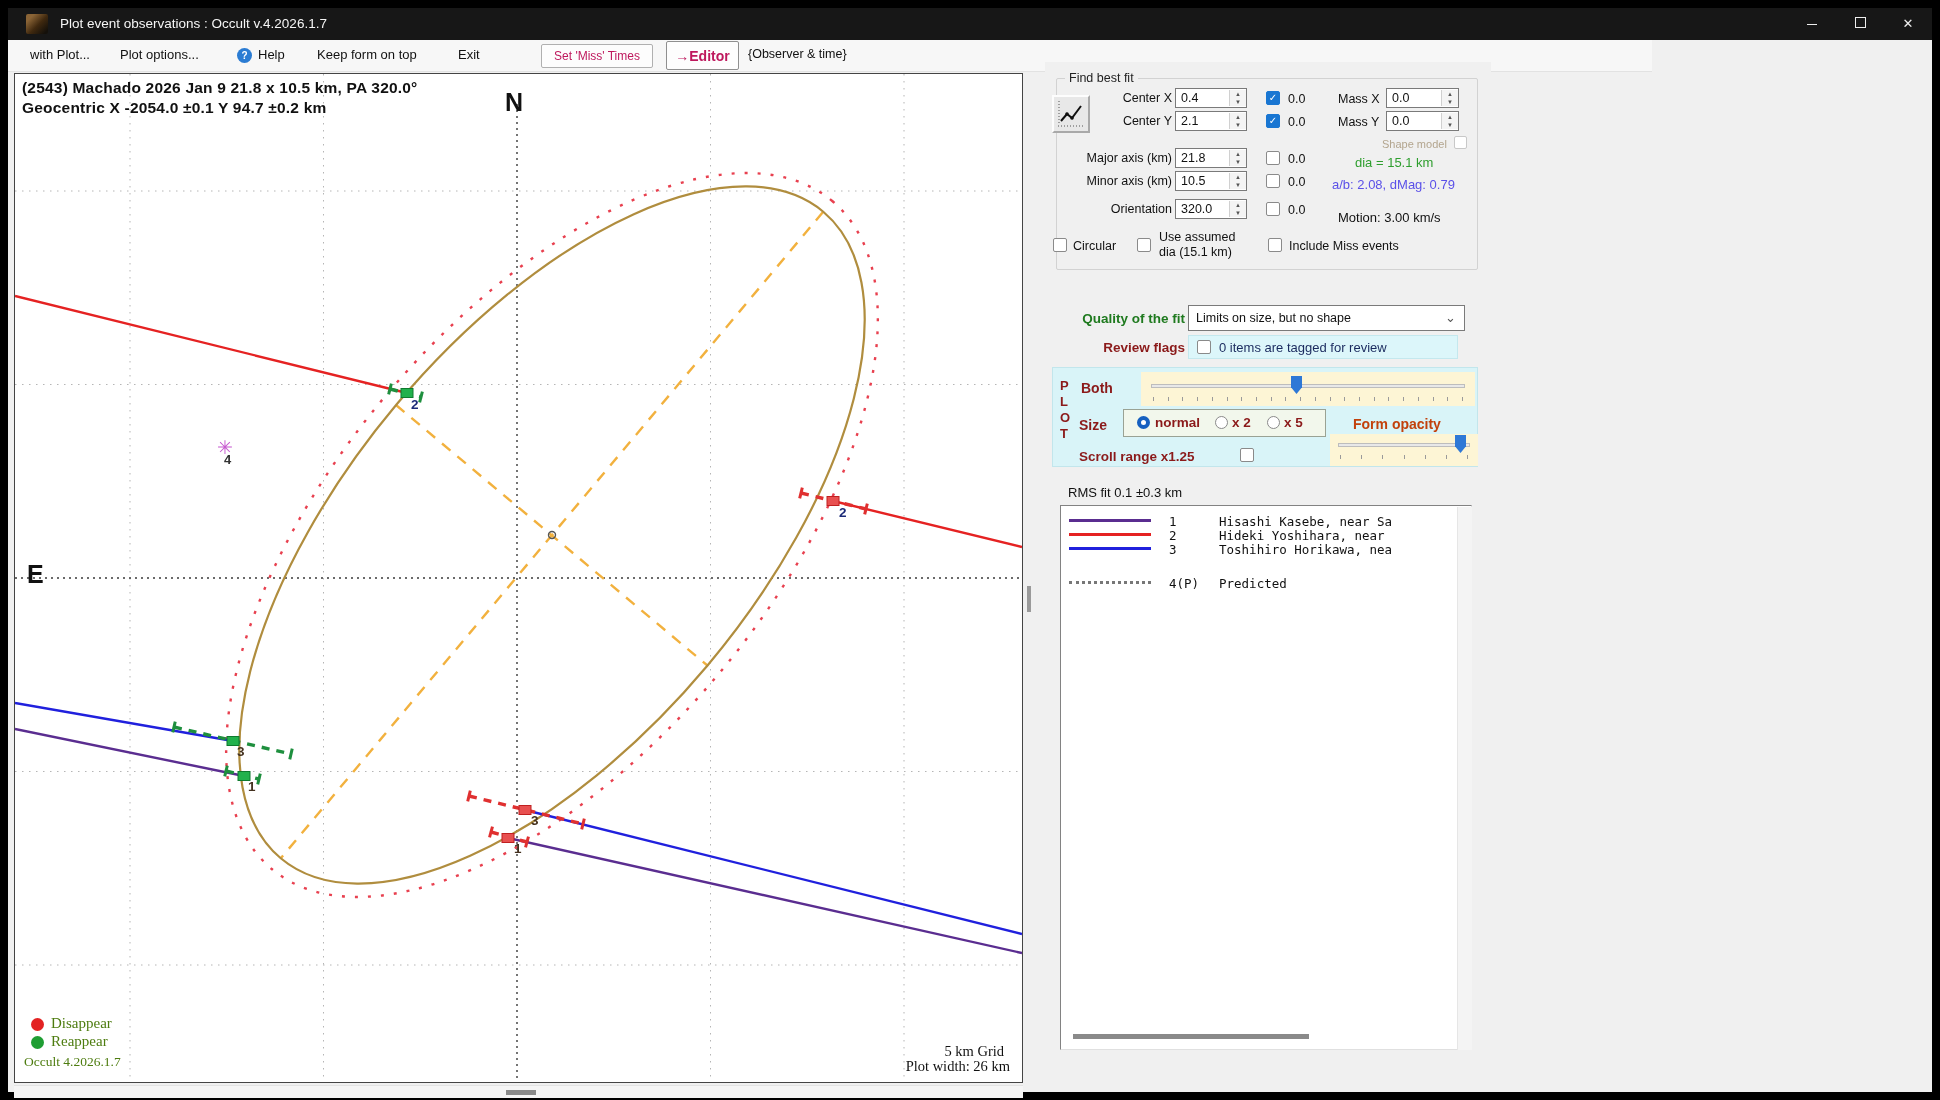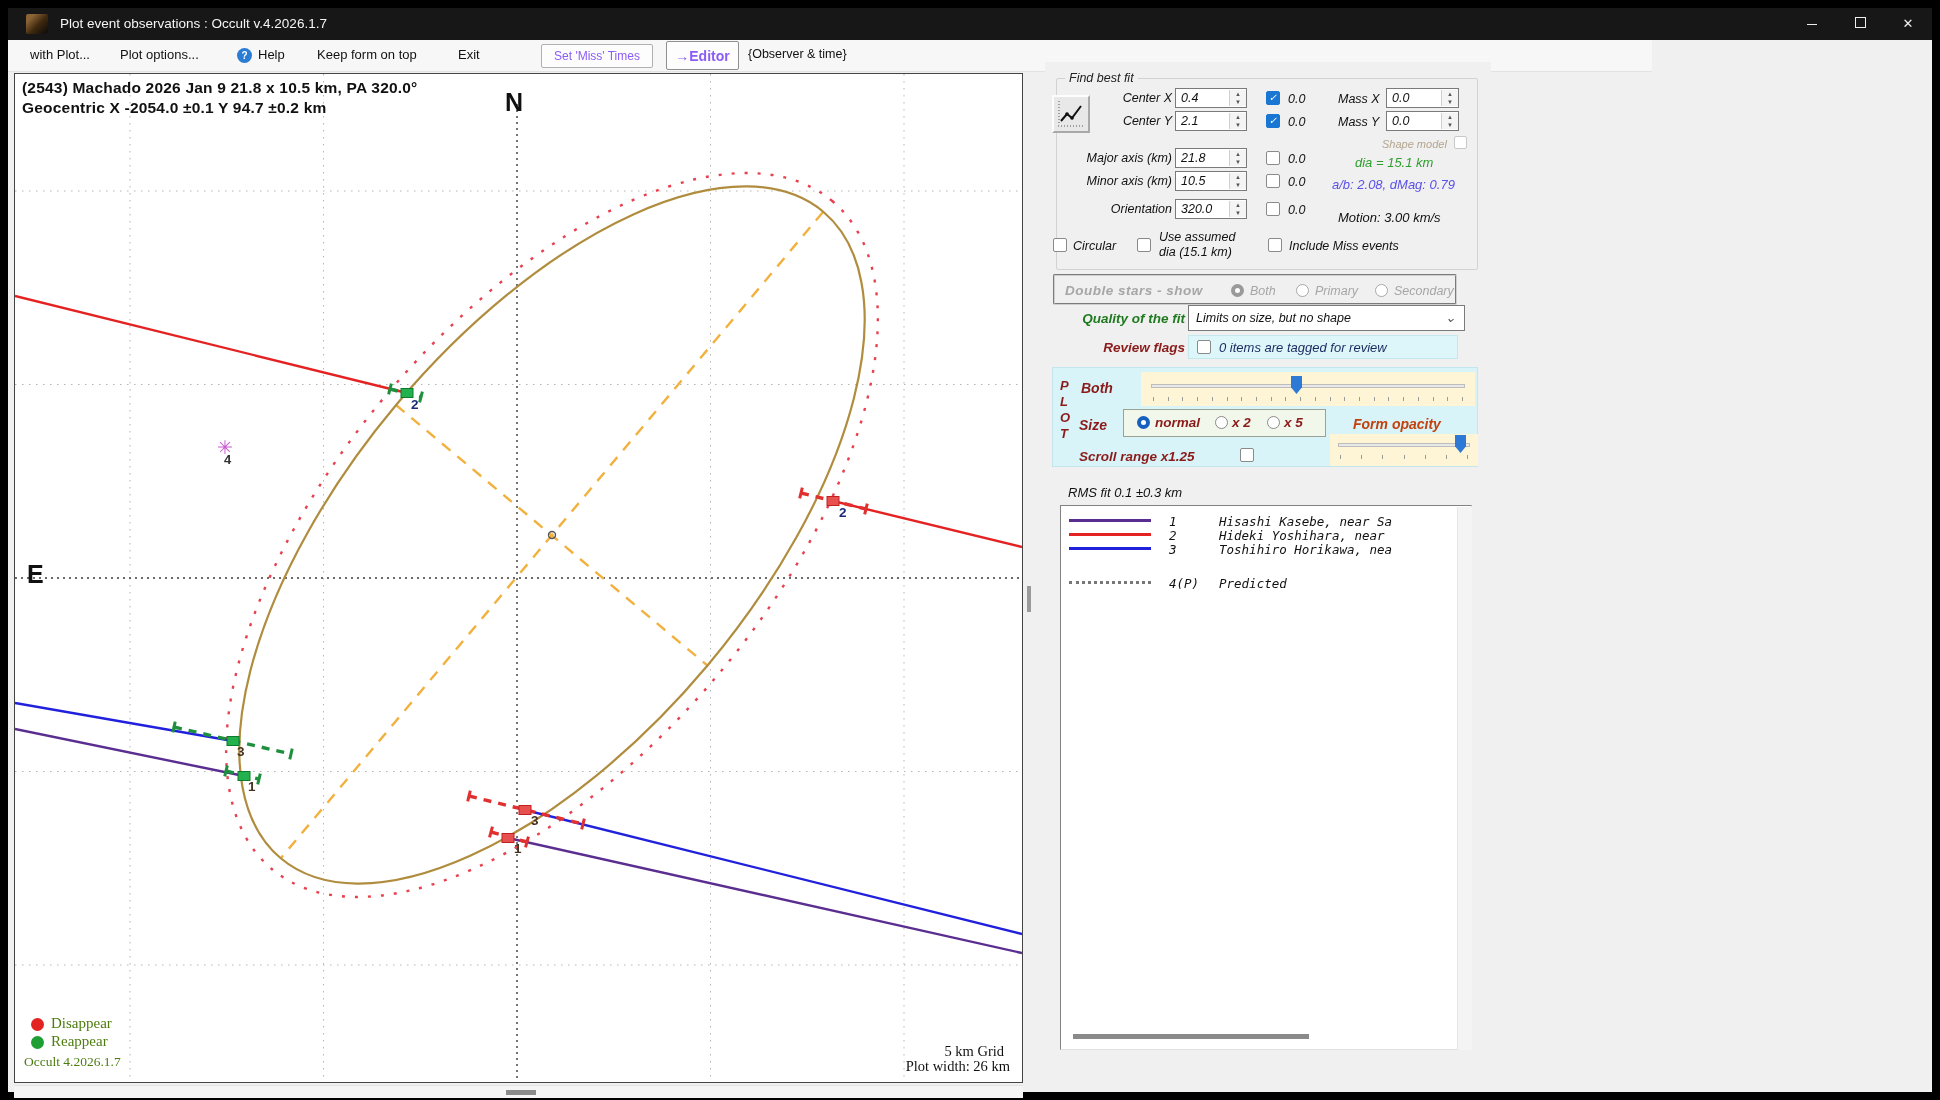--- a/index.html
+++ b/index.html
@@ -11,33 +11,33 @@
   .title-text{position:absolute;left:52px;top:8px;font-size:13.5px;color:#f5f5f5;white-space:nowrap;}
   .app-icon{position:absolute;left:18px;top:6px;width:22px;height:20px;
     background:linear-gradient(135deg,#8a6436 20%,#40290f 55%,#14100a 90%);border-radius:2px;}
   .winbtn{position:absolute;top:0;width:48px;height:32px;color:#eee;text-align:center;line-height:32px;font-size:13px;}
   .maxglyph{display:inline-block;width:9px;height:9px;border:1px solid #eee;}
   .minglyph{display:inline-block;width:10px;height:1px;background:#eee;vertical-align:middle;}
   
   .menubar{position:absolute;left:0;top:32px;width:1644px;height:31px;background:#f7f7f7;border-bottom:1px solid #e2e2e2;}
   .menu-item{position:absolute;top:7px;font-size:13px;color:#111;white-space:nowrap;}
   .tbtn{position:absolute;background:#fdfdfd;border:1px solid #b0b0b0;border-radius:2px;
-    font-size:12px;color:#8b5cf6;text-align:center;box-sizing:border-box;}
+    font-size:12px;color:#be185d;text-align:center;box-sizing:border-box;}
   .help-ic{position:absolute;width:15px;height:15px;border-radius:50%;background:#2b7cd3;color:#fff;
     font-size:10px;font-weight:bold;text-align:center;line-height:15px;}
   
   #plot{position:absolute;left:6px;top:65px;width:1007px;height:1008px;background:#fff;border:1.5px solid #444;}
   #plot-svg{position:absolute;left:0;top:0;}
   .ptitle{position:absolute;left:7px;font-weight:bold;font-size:15.5px;color:#111;white-space:nowrap;letter-spacing:.2px;}
   .compass{position:absolute;font-weight:bold;font-size:25px;color:#111;}
   .pleg-dot{position:absolute;width:13px;height:13px;border-radius:50%;}
   .pleg-txt{position:absolute;font-family:"Liberation Serif",serif;font-size:15px;color:#4d7c0f;}
   .pfoot{position:absolute;font-family:"Liberation Serif",serif;font-size:14.5px;color:#111;text-align:right;white-space:nowrap;}
   
-  #panel{position:absolute;left:1037px;top:54px;width:446px;height:1020px;background:#f0f0f0;font-style:italic;}
+  #panel{position:absolute;left:1037px;top:54px;width:446px;height:1020px;background:#f0f0f0;}
   .grp{position:absolute;border:1px solid #d2d2d2;border-radius:2px;box-sizing:border-box;}
   .grp-label{position:absolute;top:-8px;left:8px;background:#f0f0f0;padding:0 4px;font-size:12.5px;color:#222;}
   .lbl{position:absolute;font-size:12.5px;color:#111;white-space:nowrap;}
   .rlbl{text-align:right;}
   .fld{position:absolute;height:20px;background:#fff;border:1px solid #7a7a7a;font-size:12.5px;color:#111;
     box-sizing:border-box;padding:2px 20px 0 5px;}
   .spin{position:absolute;right:1px;top:1px;width:16px;height:16px;}
   .spin div{position:absolute;left:0;width:16px;height:8px;background:#f4f4f4;border-left:1px solid #d0d0d0;
     font-size:6px;color:#555;text-align:center;line-height:8px;}
   .cb{position:absolute;width:14px;height:14px;background:#fff;border:1px solid #8a8a8a;box-sizing:border-box;
@@ -244,29 +244,20 @@
     <div class="lbl" style="left:293px;top:148px;font-size:13px;">Motion: 3.00 km/s</div>
 
     <div class="cb" style="left:8px;top:176px;"></div>
     <div class="lbl" style="left:28px;top:177px;">Circular</div>
     <div class="cb" style="left:92px;top:176px;"></div>
     <div class="lbl" style="left:114px;top:168px;">Use assumed</div>
     <div class="lbl" style="left:114px;top:183px;">dia (15.1 km)</div>
     <div class="cb" style="left:223px;top:176px;"></div>
     <div class="lbl" style="left:244px;top:177px;">Include Miss events</div>
 
-    <div class="grp" style="left:8px;top:212px;width:404px;height:31px;border:2px groove #cfcfcf;">
-      <span class="lbl" style="left:10px;top:7px;font-weight:bold;font-size:13.5px;color:#a6a6a6;letter-spacing:.5px;">Double stars - show</span>
-      <span class="radio dis sel" style="left:176px;top:8px;"></span>
-      <span class="lbl" style="left:195px;top:8px;color:#a6a6a6;">Both</span>
-      <span class="radio dis" style="left:241px;top:8px;"></span>
-      <span class="lbl" style="left:260px;top:8px;color:#a6a6a6;">Primary</span>
-      <span class="radio dis" style="left:320px;top:8px;"></span>
-      <span class="lbl" style="left:339px;top:8px;color:#a6a6a6;">Secondary</span>
-    </div>
 
     <div class="lbl rlbl greenb" style="left:8px;top:249px;width:132px;">Quality of the fit</div>
     <div class="ddl" style="left:143px;top:243px;width:277px;height:26px;">
       <span class="abs" style="left:7px;top:5px;">Limits on size, but no shape</span>
       <span class="abs" style="right:8px;top:4px;color:#555;font-size:13px;">⌄</span>
     </div>
     <div class="lbl rlbl redb" style="left:8px;top:278px;width:132px;">Review flags</div>
     <div class="abs" style="left:143px;top:273px;width:270px;height:24px;background:#dcf6fa;border:1px solid #c4e8ee;box-sizing:border-box;">
       <span class="cb" style="left:8px;top:4px;"></span>
       <span class="lbl" style="left:30px;top:4px;color:#1a2a5e;font-size:13px;">0 items are tagged for review</span>

